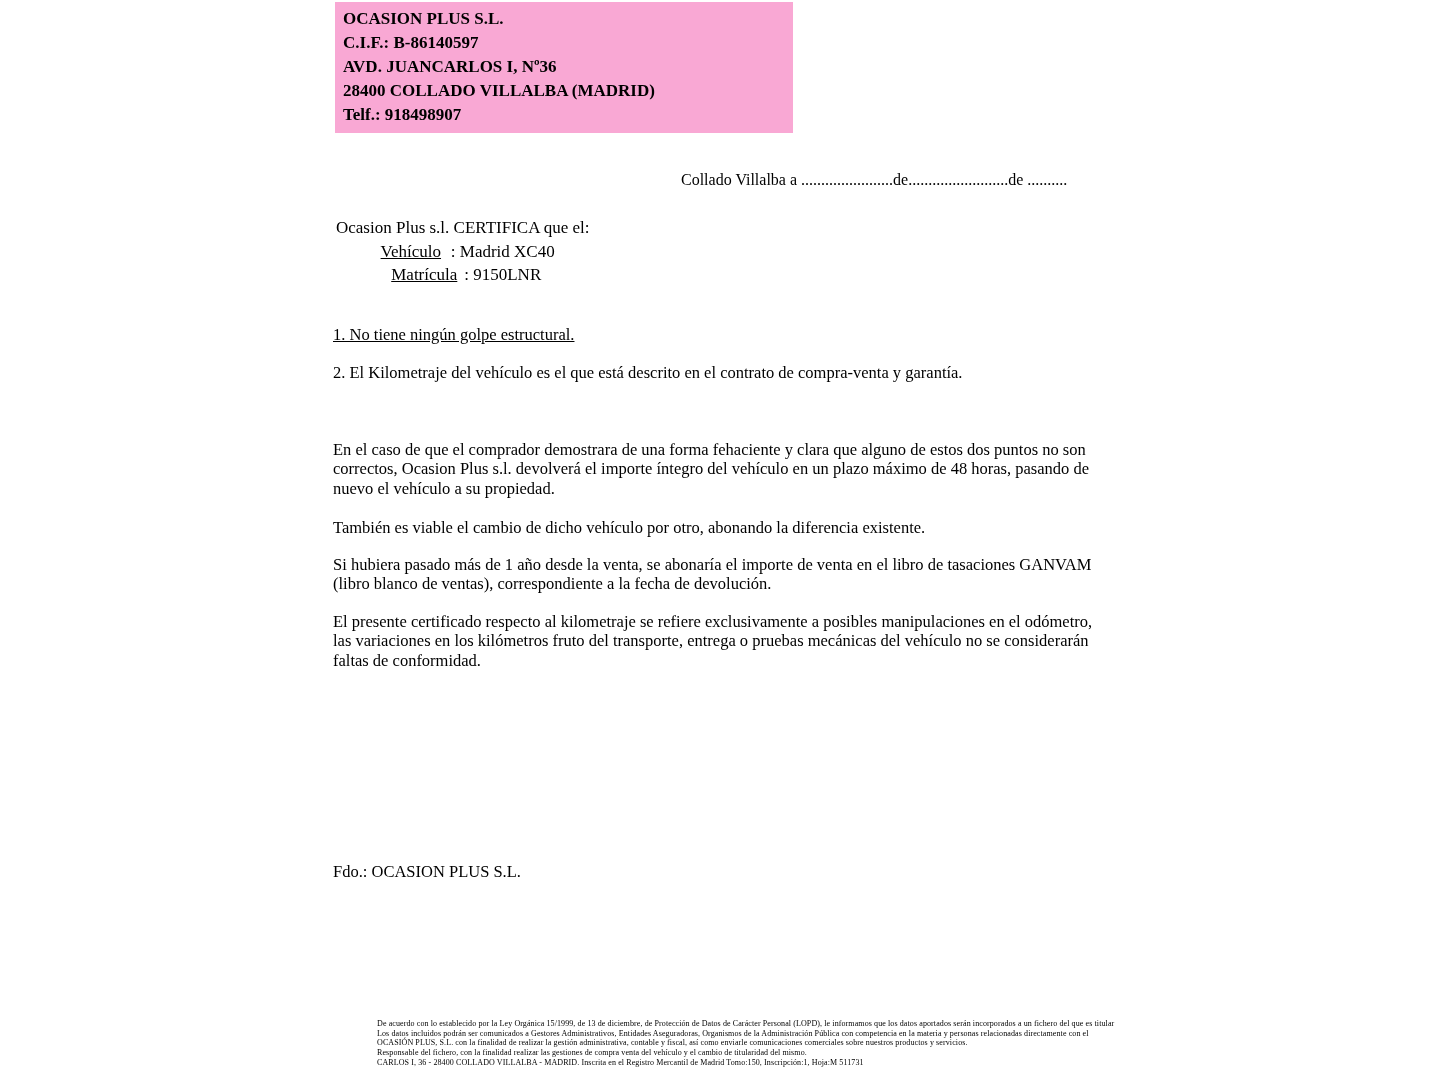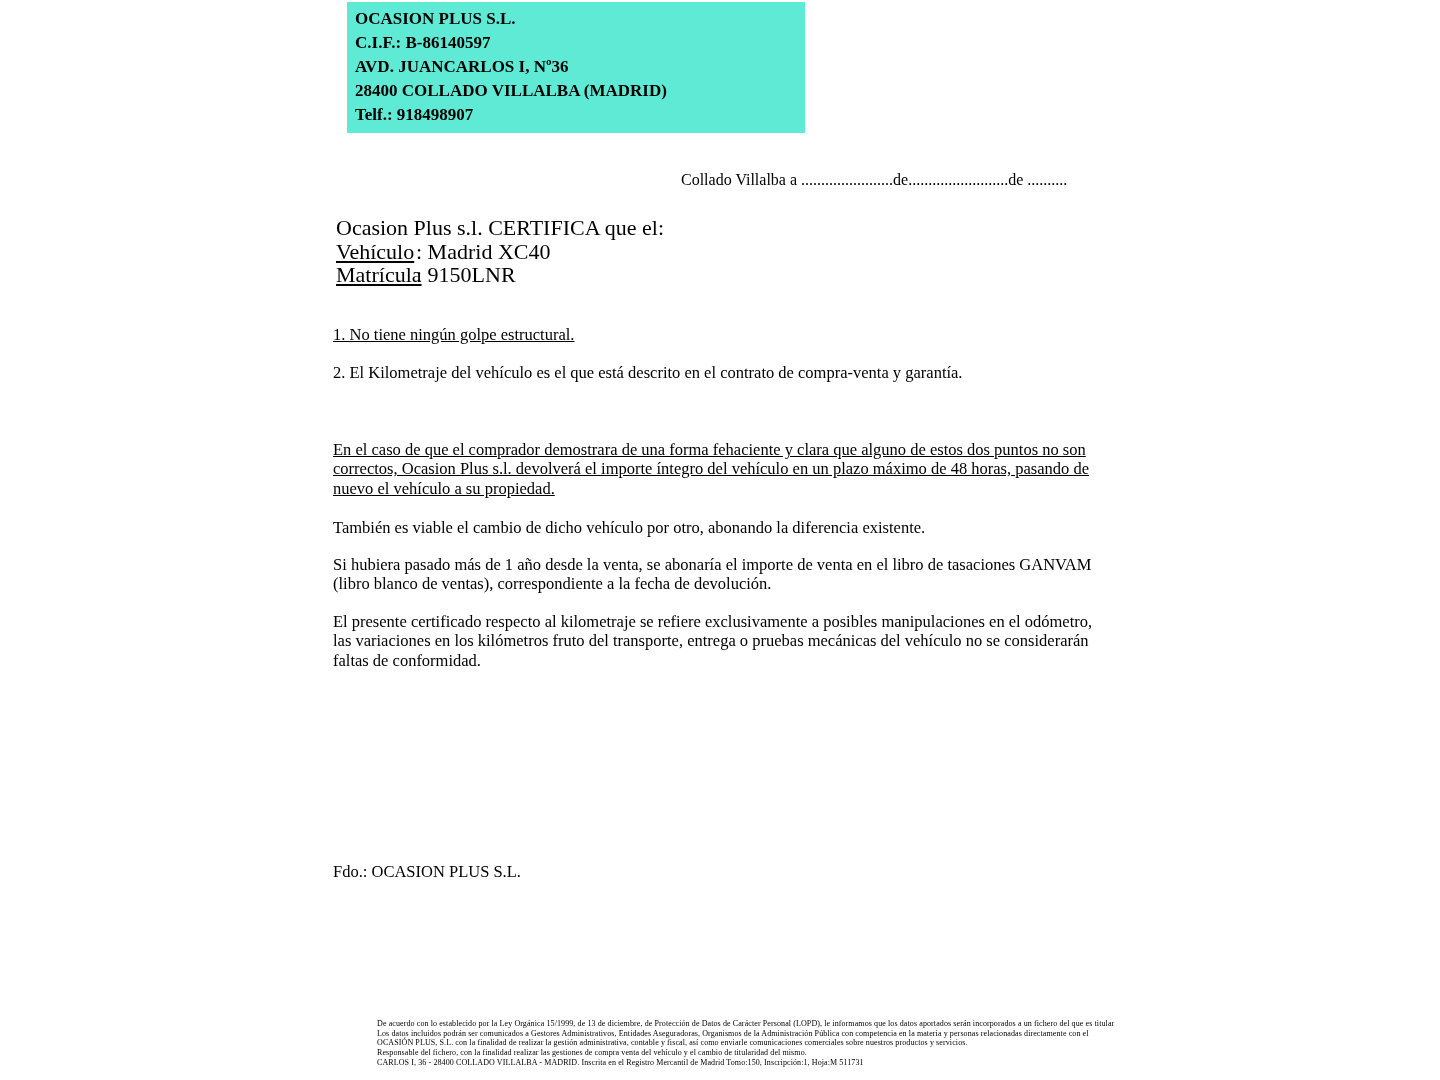--- a/index.html
+++ b/index.html
@@ -14,41 +14,41 @@
     background: #ffffff;
     font-family: "Liberation Serif", "DejaVu Serif", serif;
     color: #000000;
     overflow: hidden;
   }
   .header-box {
     position: absolute;
     left: 335px;
     top: 2px;
     width: 442px;
-    background: #5eead4;
+    background: #f9a8d4;
     padding: 5px 8px 6px 8px;
     font-weight: bold;
     font-size: 17px;
     line-height: 24px;
     white-space: nowrap;
-    margin-left: 12px;
   }
   .date-line {
     position: absolute;
     left: 681px;
     top: 171px;
     font-size: 16px;
     white-space: nowrap;
   }
   .certify-block {
     position: absolute;
     left: 336px;
     top: 216px;
-    font-size: 22px;
+    font-size: 17px;
     line-height: 23.5px;
+    text-align: center;
   }
   .kv-label {
     display: inline-block;
     width: 80px;
     text-decoration: underline;
   }
   .point-1 {
     position: absolute;
     left: 333px;
     top: 325px;
@@ -61,21 +61,21 @@
     top: 363px;
     font-size: 16.5px;
   }
   .para {
     position: absolute;
     left: 333px;
     width: 766px;
     font-size: 16.5px;
     line-height: 19.4px;
   }
-  .para-1 { top: 440px; text-decoration: underline; }
+  .para-1 { top: 440px; }
   .para-2 { top: 518px; }
   .para-3 { top: 555px; }
   .para-4 { top: 612px; }
   .signature {
     position: absolute;
     left: 333px;
     top: 862px;
     font-size: 16.5px;
   }
   .legal {

